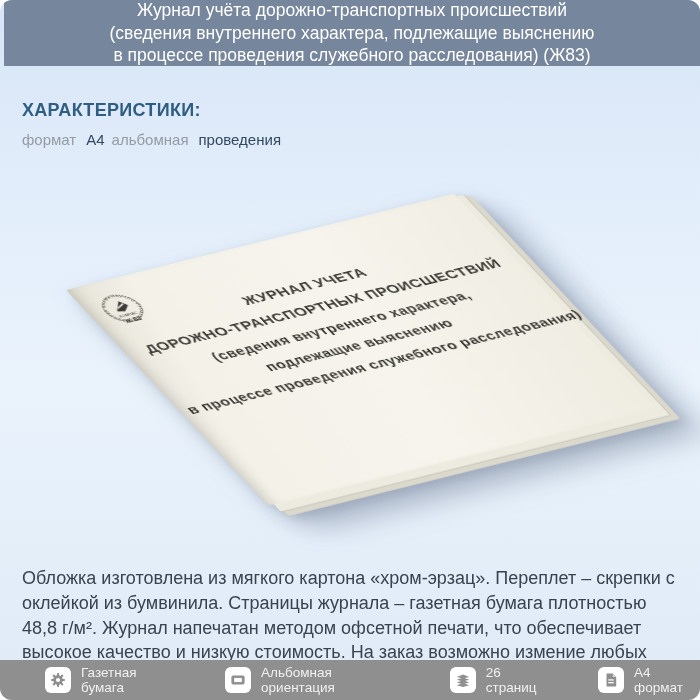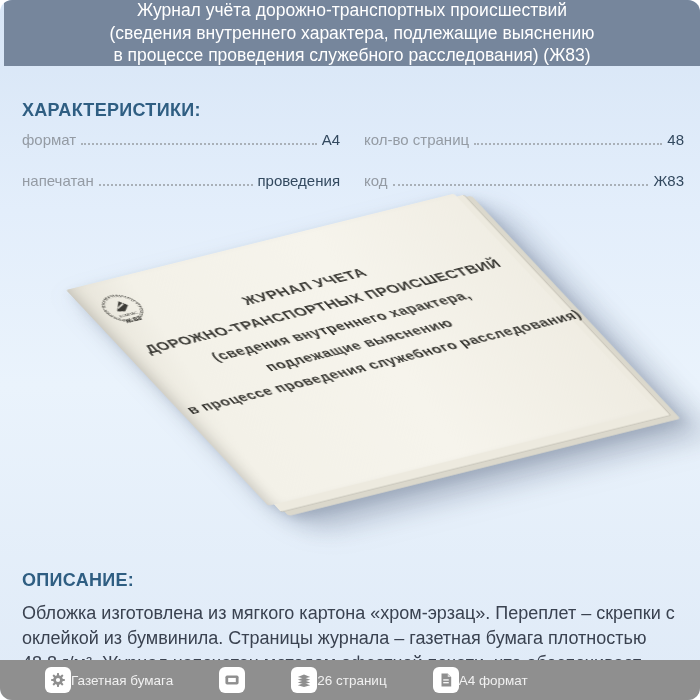--- a/index.html
+++ b/index.html
@@ -7,21 +7,21 @@
         background:linear-gradient(180deg,#d7e5f6 0%,#e3eefb 30%,#eaf3fc 55%,#dfeaf7 100%);}
   
   .hdr{position:absolute;top:0;left:4px;right:0;height:66px;background:#76869c;
        display:flex;align-items:center;justify-content:center;}
   .hdr-title{max-width:660px;text-align:center;color:#ffffff;font-size:17.5px;line-height:1.3;
        font-weight:400;text-wrap:balance;}
   
   .chars{position:absolute;top:88px;left:22px;right:16px;}
   .sec-head{color:#2f5e82;font-size:18px;font-weight:700;letter-spacing:.3px;margin:12px 0 10px 0;}
   .char-grid{display:grid;grid-template-columns:318px 1fr;column-gap:24px;}
-  .char-col{display:flex;flex-direction:column;gap:24px;}
+  .char-col{display:flex;flex-direction:row;gap:7px;}
   .crow{display:flex;align-items:baseline;font-size:15px;}
   .crow .lbl{color:#949ba4;white-space:nowrap;}
   .crow .dots{flex:1;border-bottom:2px dotted #a9b0b8;margin:0 5px 3px 5px;}
   .crow .val{color:#33495f;white-space:nowrap;}
   
   .scene{position:absolute;top:170px;left:0;right:0;height:400px;}
   .jwrap{position:absolute;left:66px;top:120px;width:400px;height:296px;transform-origin:0 0;
          transform:matrix(0.97,-0.241,0.683,0.729,0,0);
          filter:drop-shadow(8px 20px 16px rgba(92,106,132,.38)) drop-shadow(2px 6px 6px rgba(92,106,132,.25));}
   .j-back{position:absolute;top:7px;right:-13px;bottom:-17px;left:9px;background:#dbd8cc;border-radius:3px;}
@@ -34,21 +34,21 @@
            font-weight:700;letter-spacing:.5px;}
   .cover-line{font-size:14.5px;line-height:1.82;white-space:nowrap;}
   .cover-line.big{font-size:15px;}
   .logo{position:absolute;left:8px;top:14px;width:50px;height:50px;}
   
   .desc{position:absolute;top:558px;left:22px;right:16px;}
   .desc p{margin:8px 0 0 0;color:#3a4250;font-size:18px;line-height:1.38;}
   
   .ftr{position:absolute;left:0;right:0;bottom:0;height:40px;background:#8f8f8f;
        display:flex;align-items:center;padding-left:45px;gap:46px;}
-  .fitem{display:flex;align-items:center;}
+  .fitem{display:flex;align-items:center;gap:10px;}
   .fic{width:26px;height:26px;background:#ffffff;border-radius:6px;display:flex;
        align-items:center;justify-content:center;flex:0 0 auto;}
   .flabel{color:#f1f1f1;font-size:13.5px;}
 </style>
 </head>
 <body>
 
 <div class="card">
 
   <div class="hdr">
@@ -58,35 +58,23 @@
   <div class="chars">
     <h2 class="sec-head">ХАРАКТЕРИСТИКИ:</h2>
     <div class="char-grid">
       <div class="char-col">
         <div class="crow">
           <span class="lbl">формат</span>
           <span class="dots"></span>
           <span class="val">А4</span>
         </div>
         <div class="crow">
-          <span class="lbl">напечатан</span>
+          <span class="lbl">альбомная</span>
           <span class="dots"></span>
           <span class="val">проведения</span>
-        </div>
-      </div>
-      <div class="char-col">
-        <div class="crow">
-          <span class="lbl">кол-во страниц</span>
-          <span class="dots"></span>
-          <span class="val">48</span>
-        </div>
-        <div class="crow">
-          <span class="lbl">код</span>
-          <span class="dots"></span>
-          <span class="val">Ж83</span>
         </div>
       </div>
     </div>
   </div>
 
   <div class="scene">
     <div class="jwrap">
       <div class="j-back"></div>
       <div class="j-pages"></div>
       <div class="j-front">
@@ -108,21 +96,20 @@
           <div class="cover-line big">ДОРОЖНО-ТРАНСПОРТНЫХ ПРОИСШЕСТВИЙ</div>
           <div class="cover-line">(сведения внутреннего характера,</div>
           <div class="cover-line">подлежащие выяснению</div>
           <div class="cover-line">в процессе проведения служебного расследования)</div>
         </div>
       </div>
     </div>
   </div>
 
   <div class="desc">
-    <h2 class="sec-head">ОПИСАНИЕ:</h2>
     <p>Обложка изготовлена из мягкого картона «хром-эрзац». Переплет – скрепки с оклейкой из бумвинила. Страницы журнала – газетная бумага плотностью 48,8 г/м². Журнал напечатан методом офсетной печати, что обеспечивает высокое качество и низкую стоимость. На заказ возможно измение любых характеристик</p>
   </div>
 
   <div class="ftr">
     <div class="fitem">
       <span class="fic">
         <svg width="18" height="18" viewBox="0 0 26 26">
           <g fill="#8f8f8f">
             <circle cx="13" cy="13" r="7"></circle>
             <g>
@@ -141,20 +128,21 @@
       </span>
       <span class="flabel">Газетная бумага</span>
     </div>
     <div class="fitem">
       <span class="fic">
         <svg width="18" height="18" viewBox="0 0 26 26">
           <rect x="3.5" y="6.5" width="19" height="13" rx="2.5" fill="#8f8f8f"></rect>
           <rect x="7.5" y="10" width="11" height="6" fill="#ffffff"></rect>
         </svg>
       </span>
+      <span class="flabel">Альбомная ориентация</span>
     </div>
     <div class="fitem">
       <span class="fic">
         <svg width="18" height="18" viewBox="0 0 26 26">
           <g fill="#8f8f8f">
             <path d="M4 8.5 L13 5 L22 8.5 L13 11 Z"></path>
             <path d="M4 12.5 L13 9.5 L22 12.5 L13 15 Z"></path>
             <path d="M4 16.5 L13 13.5 L22 16.5 L13 19 Z"></path>
             <path d="M4 20.5 L13 17.5 L22 20.5 L13 23 Z"></path>
           </g>

